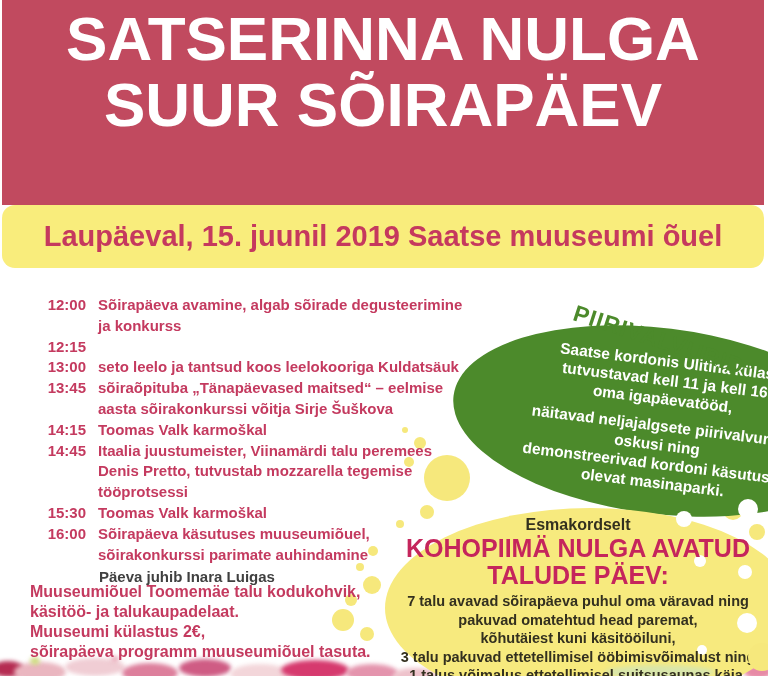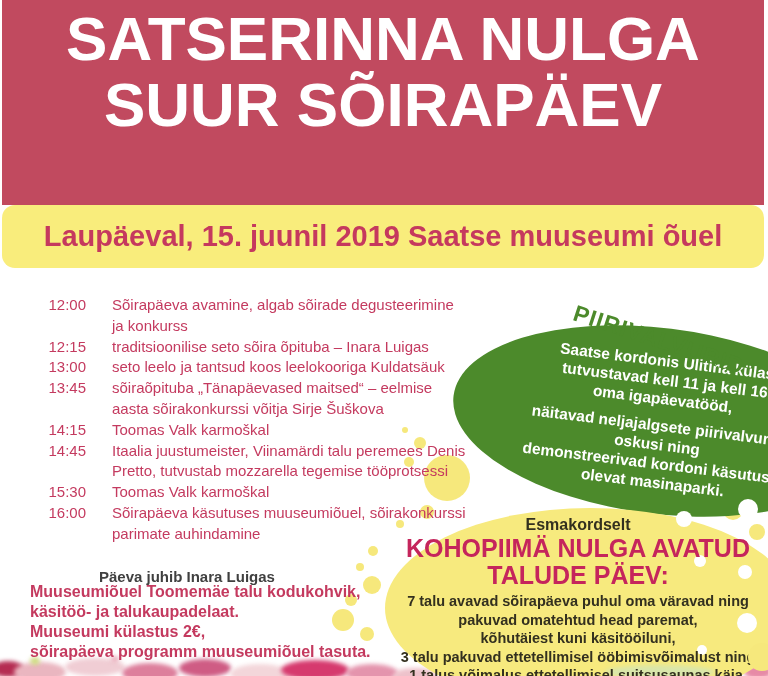--- a/index.html
+++ b/index.html
@@ -16,23 +16,23 @@
     text-align:center; letter-spacing:0px; padding-top:6px;
   }
   .banner-yellow {
     position:absolute; top:205px; left:2px; right:4px; height:63px;
     background:#f9ed7c; display:flex; align-items:center; justify-content:center;border-radius:13px;
   }
   .date-text {
     color:#c5395e; font-weight:bold; font-size:29px; letter-spacing:0px;
   }
   .schedule { position:absolute; left:38px; top:295px; width:430px; z-index:3; }
-  .sch-row { display:flex; color:#c43a5f; font-weight:normal; font-size:15px; line-height:20.8px; }
+  .sch-row { display:flex; color:#c43a5f; font-weight:bold; font-size:15px; line-height:20.8px; }
   .sch-time { width:48px; text-align:right; flex:none; }
-  .sch-text { margin-left:26px; width:395px; }
+  .sch-text { margin-left:12px; width:395px; }
   .host-line {
     position:absolute; left:99px; top:568px; color:#404040; font-weight:bold;
     font-size:15px; z-index:3;
   }
   .info-block {
     position:absolute; left:30px; top:582px; color:#c43a5f; font-weight:bold;
     font-size:16px; line-height:20px; white-space:pre-line; z-index:3;
   }
   .green-ellipse {
     position:absolute; left:452px; top:328px; width:416px; height:186px;
@@ -115,21 +115,20 @@
       <span class="blob" style="left: 605px; top: 665px; width: 110px; height: 14px; background: rgb(217, 230, 171); z-index: 3;"></span>
     </div>
 
   <div class="schedule" id="schedule">
       <div class="sch-row">
         <span class="sch-time">12:00</span>
         <span class="sch-text">Sõirapäeva avamine, algab sõirade degusteerimine ja konkurss</span>
       </div>
       <div class="sch-row">
         <span class="sch-time">12:15</span>
-        <span class="sch-text">traditsioonilise seto sõira õpituba – Inara Luigas</span>
       </div>
       <div class="sch-row">
         <span class="sch-time">13:00</span>
         <span class="sch-text">seto leelo ja tantsud koos leelokooriga Kuldatsäuk</span>
       </div>
       <div class="sch-row">
         <span class="sch-time">13:45</span>
         <span class="sch-text">sõiraõpituba „Tänapäevased maitsed“ – eelmise aasta sõirakonkurssi võitja Sirje Šuškova</span>
       </div>
       <div class="sch-row">

